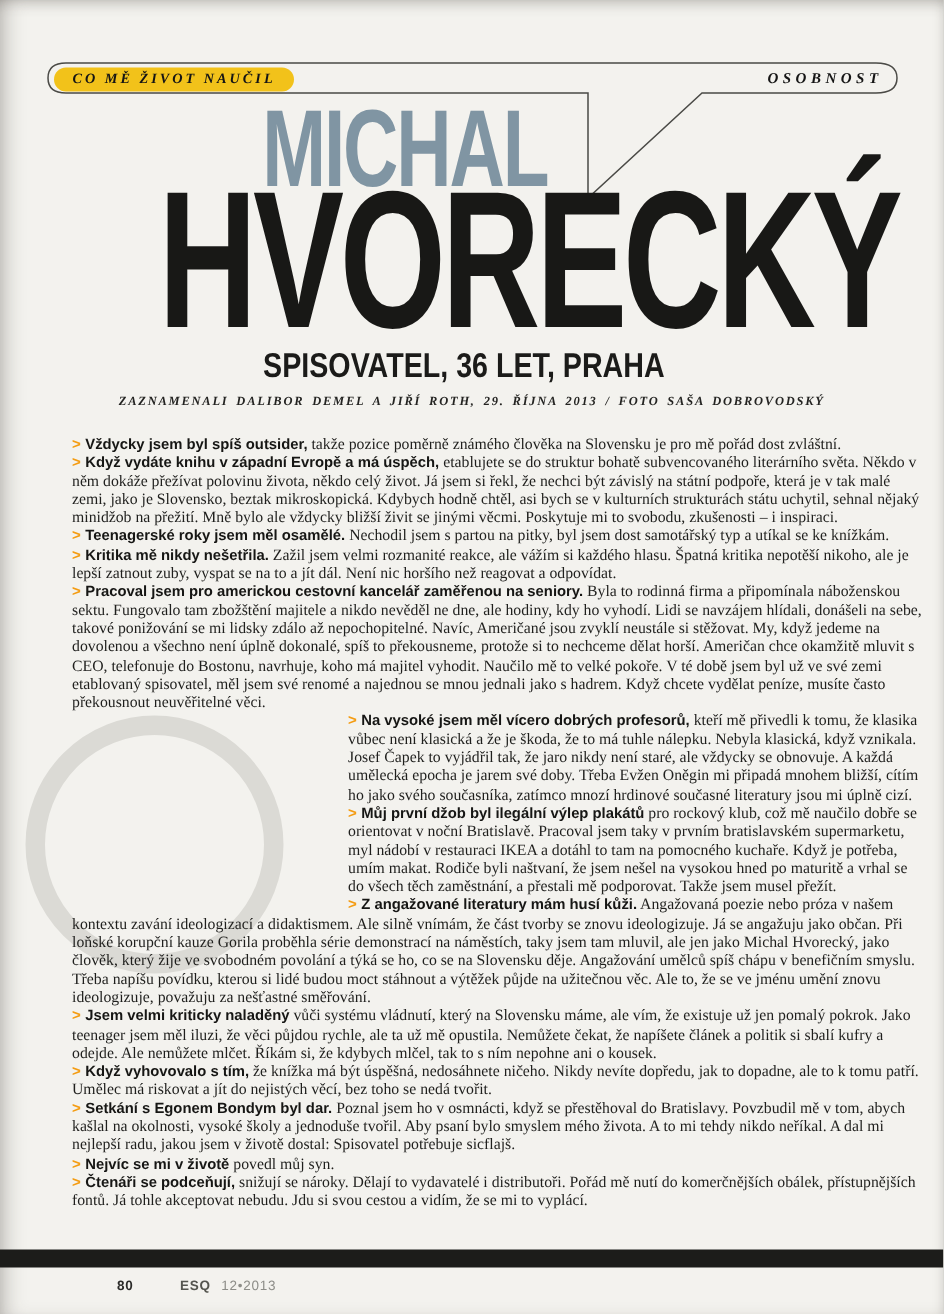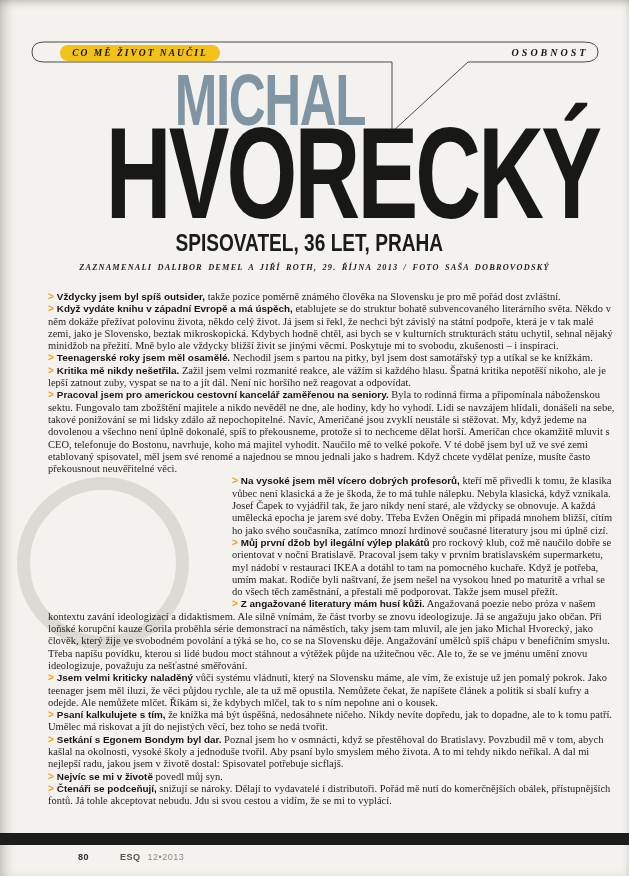--- a/index.html
+++ b/index.html
@@ -9,21 +9,21 @@
     font-family:"Liberation Serif",serif;color:#1f1f1d;
     box-shadow:inset 10px 0 14px -8px rgba(60,55,50,.35),
                inset 0 8px 10px -7px rgba(60,55,50,.30),
                inset -6px 0 8px -6px rgba(60,55,50,.18);
   }
   
   .bubble-svg{position:absolute;left:0;top:0;width:629px;height:160px;}
   .kicker-pill{
     position:absolute;left:36px;top:45px;width:160px;height:16px;
     background:#f2c21a;border-radius:9px;
-    display:flex;align-items:center;justify-content:center;margin-left:24px;
+    display:flex;align-items:center;justify-content:center;
   }
   .kicker-pill span{
     font-family:"Liberation Serif",serif;font-weight:bold;font-style:italic;
     font-size:9.5px;letter-spacing:2px;color:#151515;white-space:nowrap;
   }
   .section-tag{
     position:absolute;left:505px;top:44px;width:90px;height:16px;
     display:flex;align-items:center;justify-content:center;
     font-family:"Liberation Serif",serif;font-weight:bold;font-style:italic;
     font-size:10px;letter-spacing:3px;color:#151515;white-space:nowrap;
@@ -119,21 +119,21 @@
       <p><span class="marker">&gt;</span><span class="lead">Vždycky jsem byl spíš outsider,</span><span> takže pozice poměrně známého člověka na Slovensku je pro mě pořád dost zvláštní.</span></p>
       <p><span class="marker">&gt;</span><span class="lead">Když vydáte knihu v západní Evropě a má úspěch,</span><span> etablujete se do struktur bohatě subvencovaného literárního světa. Někdo v něm dokáže přežívat polovinu života, někdo celý život. Já jsem si řekl, že nechci být závislý na státní podpoře, která je v tak malé zemi, jako je Slovensko, beztak mikroskopická. Kdybych hodně chtěl, asi bych se v kulturních strukturách státu uchytil, sehnal nějaký minidžob na přežití. Mně bylo ale vždycky bližší živit se jinými věcmi. Poskytuje mi to svobodu, zkušenosti – i inspiraci.</span></p>
       <p><span class="marker">&gt;</span><span class="lead">Teenagerské roky jsem měl osamělé.</span><span> Nechodil jsem s partou na pitky, byl jsem dost samotářský typ a utíkal se ke knížkám.</span></p>
       <p><span class="marker">&gt;</span><span class="lead">Kritika mě nikdy nešetřila.</span><span> Zažil jsem velmi rozmanité reakce, ale vážím si každého hlasu. Špatná kritika nepotěší nikoho, ale je lepší zatnout zuby, vyspat se na to a jít dál. Není nic horšího než reagovat a odpovídat.</span></p>
       <p><span class="marker">&gt;</span><span class="lead">Pracoval jsem pro americkou cestovní kancelář zaměřenou na seniory.</span><span> Byla to rodinná firma a připomínala náboženskou sektu. Fungovalo tam zbožštění majitele a nikdo nevěděl ne dne, ale hodiny, kdy ho vyhodí. Lidi se navzájem hlídali, donášeli na sebe, takové ponižování se mi lidsky zdálo až nepochopitelné. Navíc, Američané jsou zvyklí neustále si stěžovat. My, když jedeme na dovolenou a všechno není úplně dokonalé, spíš to překousneme, protože si to nechceme dělat horší. Američan chce okamžitě mluvit s CEO, telefonuje do Bostonu, navrhuje, koho má majitel vyhodit. Naučilo mě to velké pokoře. V té době jsem byl už ve své zemi etablovaný spisovatel, měl jsem své renomé a najednou se mnou jednali jako s hadrem. Když chcete vydělat peníze, musíte často překousnout neuvěřitelné věci.</span></p>
       <div class="circle-spacer"></div>
       <p><span class="marker">&gt;</span><span class="lead">Na vysoké jsem měl vícero dobrých profesorů,</span><span> kteří mě přivedli k tomu, že klasika vůbec není klasická a že je škoda, že to má tuhle nálepku. Nebyla klasická, když vznikala. Josef Čapek to vyjádřil tak, že jaro nikdy není staré, ale vždycky se obnovuje. A každá umělecká epocha je jarem své doby. Třeba Evžen Oněgin mi připadá mnohem bližší, cítím ho jako svého současníka, zatímco mnozí hrdinové současné literatury jsou mi úplně cizí.</span></p>
       <p><span class="marker">&gt;</span><span class="lead">Můj první džob byl ilegální výlep plakátů</span><span> pro rockový klub, což mě naučilo dobře se orientovat v noční Bratislavě. Pracoval jsem taky v prvním bratislavském supermarketu, myl nádobí v restauraci IKEA a dotáhl to tam na pomocného kuchaře. Když je potřeba, umím makat. Rodiče byli naštvaní, že jsem nešel na vysokou hned po maturitě a vrhal se do všech těch zaměstnání, a přestali mě podporovat. Takže jsem musel přežít.</span></p>
       <p><span class="marker">&gt;</span><span class="lead">Z angažované literatury mám husí kůži.</span><span> Angažovaná poezie nebo próza v našem kontextu zavání ideologizací a didaktismem. Ale silně vnímám, že část tvorby se znovu ideologizuje. Já se angažuju jako občan. Při loňské korupční kauze Gorila proběhla série demonstrací na náměstích, taky jsem tam mluvil, ale jen jako Michal Hvorecký, jako člověk, který žije ve svobodném povolání a týká se ho, co se na Slovensku děje. Angažování umělců spíš chápu v benefičním smyslu. Třeba napíšu povídku, kterou si lidé budou moct stáhnout a výtěžek půjde na užitečnou věc. Ale to, že se ve jménu umění znovu ideologizuje, považuju za nešťastné směřování.</span></p>
       <p><span class="marker">&gt;</span><span class="lead">Jsem velmi kriticky naladěný</span><span> vůči systému vládnutí, který na Slovensku máme, ale vím, že existuje už jen pomalý pokrok. Jako teenager jsem měl iluzi, že věci půjdou rychle, ale ta už mě opustila. Nemůžete čekat, že napíšete článek a politik si sbalí kufry a odejde. Ale nemůžete mlčet. Říkám si, že kdybych mlčel, tak to s ním nepohne ani o kousek.</span></p>
-      <p><span class="marker">&gt;</span><span class="lead">Psaní kalkulujete s tím,</span><span> že knížka má být úspěšná, nedosáhnete ničeho. Nikdy nevíte dopředu, jak to dopadne, ale to k tomu patří. Umělec má riskovat a jít do nejistých věcí, bez toho se nedá tvořit.</span></p>
+      <p><span class="marker">&gt;</span><span class="lead">Když vyhovovalo s tím,</span><span> že knížka má být úspěšná, nedosáhnete ničeho. Nikdy nevíte dopředu, jak to dopadne, ale to k tomu patří. Umělec má riskovat a jít do nejistých věcí, bez toho se nedá tvořit.</span></p>
       <p><span class="marker">&gt;</span><span class="lead">Setkání s Egonem Bondym byl dar.</span><span> Poznal jsem ho v osmnácti, když se přestěhoval do Bratislavy. Povzbudil mě v tom, abych kašlal na okolnosti, vysoké školy a jednoduše tvořil. Aby psaní bylo smyslem mého života. A to mi tehdy nikdo neříkal. A dal mi nejlepší radu, jakou jsem v životě dostal: Spisovatel potřebuje sicflajš.</span></p>
       <p><span class="marker">&gt;</span><span class="lead">Nejvíc se mi v životě</span><span> povedl můj syn.</span></p>
       <p><span class="marker">&gt;</span><span class="lead">Čtenáři se podceňují,</span><span> snižují se nároky. Dělají to vydavatelé i distributoři. Pořád mě nutí do komerčnějších obálek, přístupnějších fontů. Já tohle akceptovat nebudu. Jdu si svou cestou a vidím, že se mi to vyplácí.</span></p>
     </div>
 
   <div class="footer-bar"></div>
   <div class="footer-line">
     <span class="pg">80</span>
     <span class="mag">ESQ</span>
     <span class="issue">12•2013</span>

